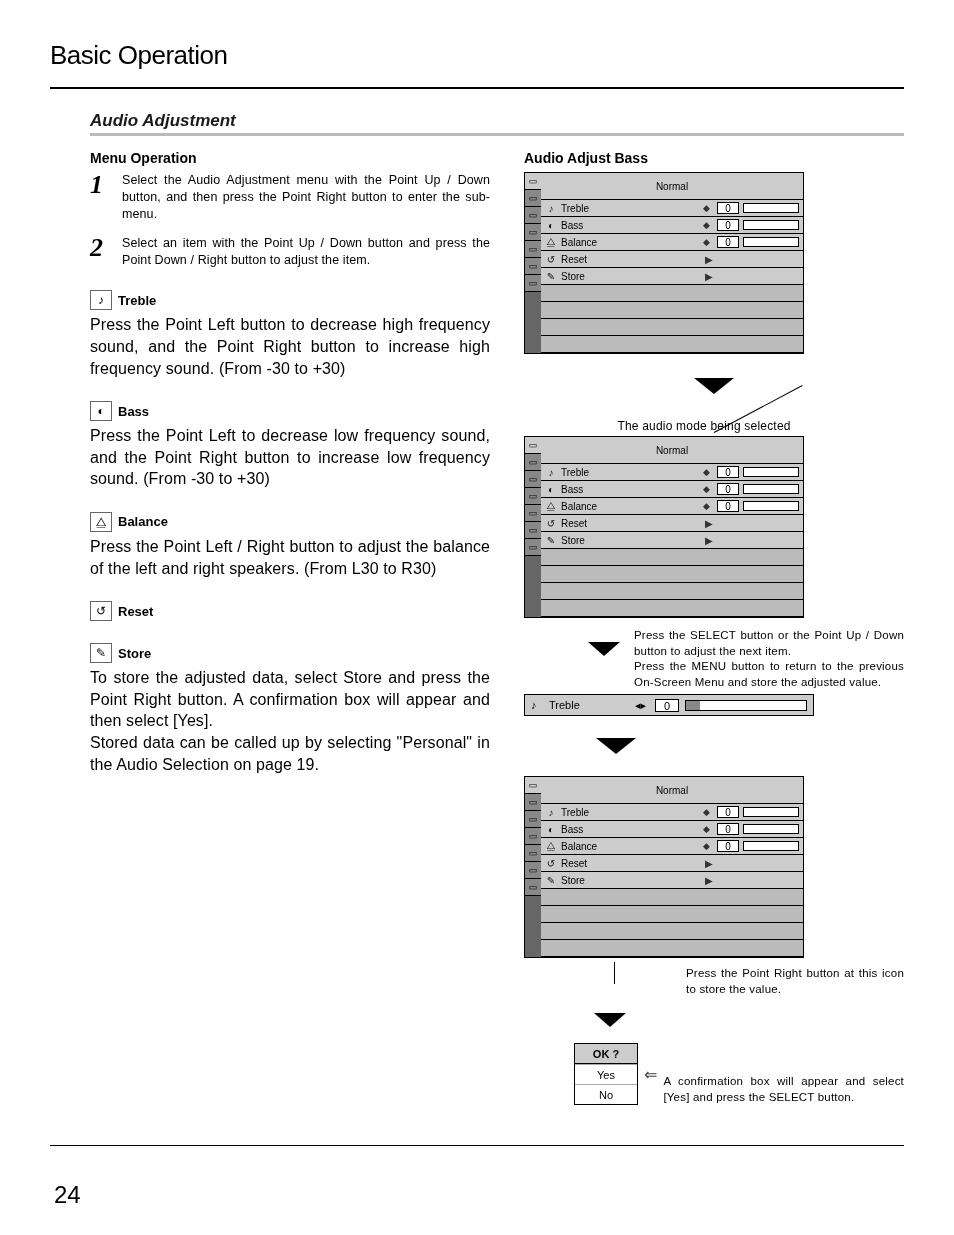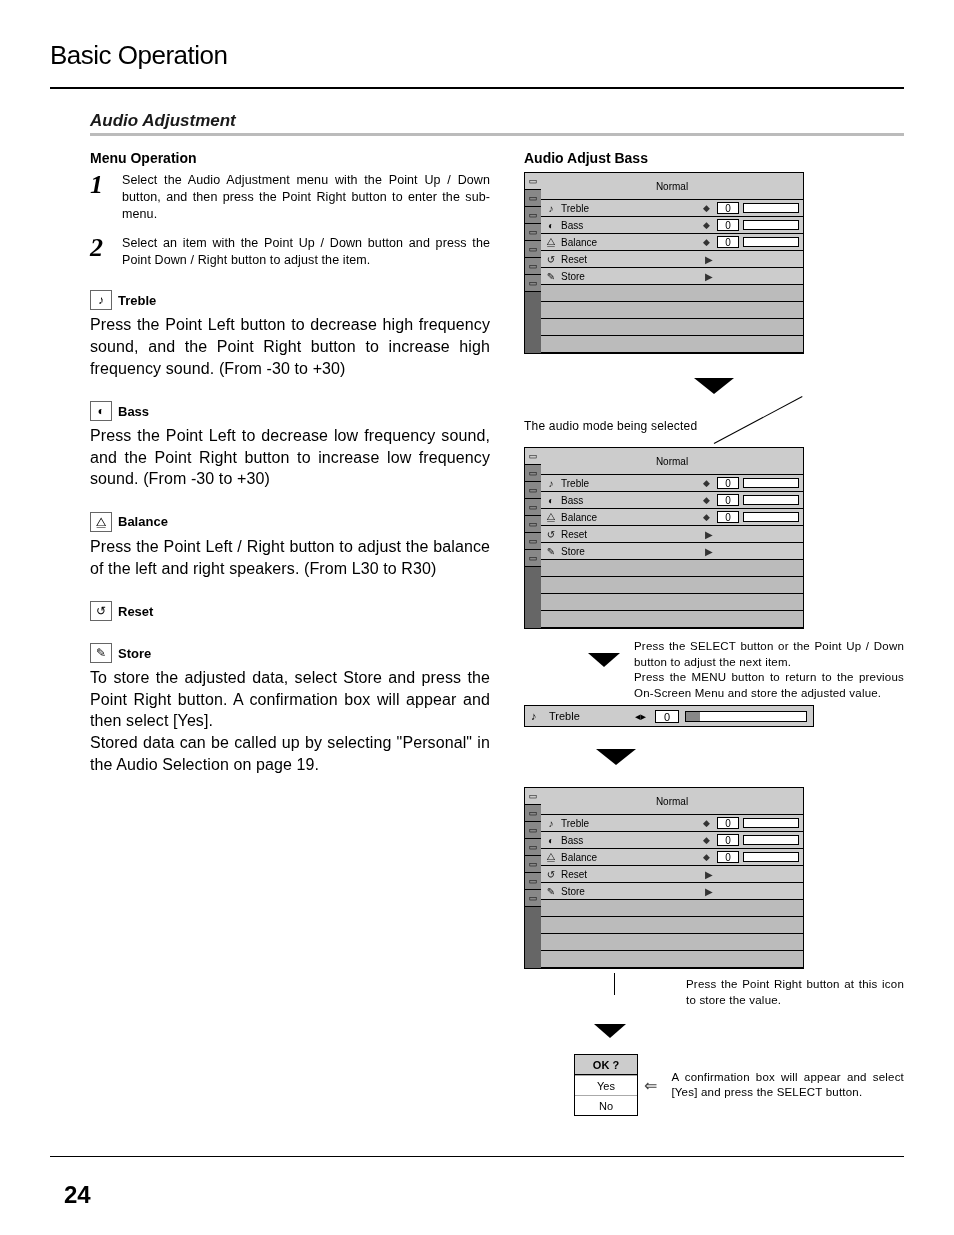--- a/index.html
+++ b/index.html
@@ -82,43 +82,43 @@
     font-size:10px; height:12px; line-height:11px;
   }
   .menu-row .arrow { width:10px; font-size:10px; color:#333;}
   .menu-row .bar { flex:0 0 56px; height:10px; border:1px solid #000; background:#fff;}
   .arrow-down {
     width:0; height:0; border-left:20px solid transparent; border-right:20px solid transparent;
     border-top:16px solid #000; margin:24px auto;
   }
   .arrow-down.small { border-left-width:16px; border-right-width:16px; border-top-width:14px; margin:16px 0 16px 70px;}
   .annot { font-size: 11.5px; line-height:1.35; text-align: justify; letter-spacing: 0.2px;}
-  .annot-top { text-align:left; margin-bottom:13px; font-size:12px;}
+  .annot-top { text-align:center; margin-bottom:2px; font-size:12px;}
   .slider-row {
     width: 290px; height: 22px; border:1px solid #000; background:#ccc;
     display:flex; align-items:center; padding:0 6px; gap:6px; font-size:11px;
     margin-top:4px;
   }
   .slider-row .sico { width:12px;}
   .slider-row .slabel { flex:0 0 80px;}
   .slider-row .sarr { width:14px; font-size:11px;}
   .slider-row .sval { border:1px solid #000; background:#fff; width:24px; text-align:center; height:13px; line-height:12px;}
   .slider-row .strack { flex:1; height:11px; border:1px solid #000; background:#fff; position:relative;}
   .slider-row .strack::before { content:""; position:absolute; left:0; top:0; bottom:0; width:14px; background:#888;}
   .confirm-box {
     width: 64px; border:1px solid #000; font-size:11px; background:#fff;
   }
   .confirm-box div { height:20px; display:flex; align-items:center; justify-content:center; }
   .confirm-box .q { background:#ccc; font-weight:bold; border-bottom:1px solid #000;}
   .confirm-box .opt { border-top:1px solid #aaa; }
   .confirm-wrap { display:flex; align-items:center; gap:6px; margin-left:50px;}
   .ptr { font-size:16px; color:#444;}
   .page-num {
-    position: absolute; left: 64px; bottom: 26px;
-    font-size: 24px; font-weight: bold;
+    position: absolute; left: 54px; bottom: 26px;
+    font-size: 24px; font-weight: normal;
   }
   .page-rule { border-top:1px solid #000; margin-top: 40px;}
   .line-connector { position:absolute; border-left:1px solid #000; }
   .diag { position:absolute; border-top:1px solid #000; transform-origin: left center;}
 </style>
 </head>
 <body>
 
 <div class="chapter-title">Basic Operation</div>
 
@@ -365,21 +365,21 @@
 
       <div style="display:flex; gap:32px; margin-top:8px;">
         <div style="width:130px; position:relative;">
            <div class="line-connector" style="height:22px; left:90px; top:-4px;"></div>
         </div>
         <div class="annot" style="flex:1;">Press the Point Right button at this icon to store the value.</div>
       </div>
 
       <div class="arrow-down small"></div>
 
-      <div style="display:flex; gap:14px; align-items:center;">
+      <div style="display:flex; gap:6px; align-items:flex-end;">
         <div class="confirm-wrap">
           <div class="confirm-box">
             <div class="q">OK ?</div>
             <div class="opt">Yes</div>
             <div class="opt">No</div>
           </div>
           <span class="ptr">⇐</span>
         </div>
         <div class="annot" style="flex:1;">A confirmation box will appear and select [Yes] and press the SELECT button.</div>
       </div>

